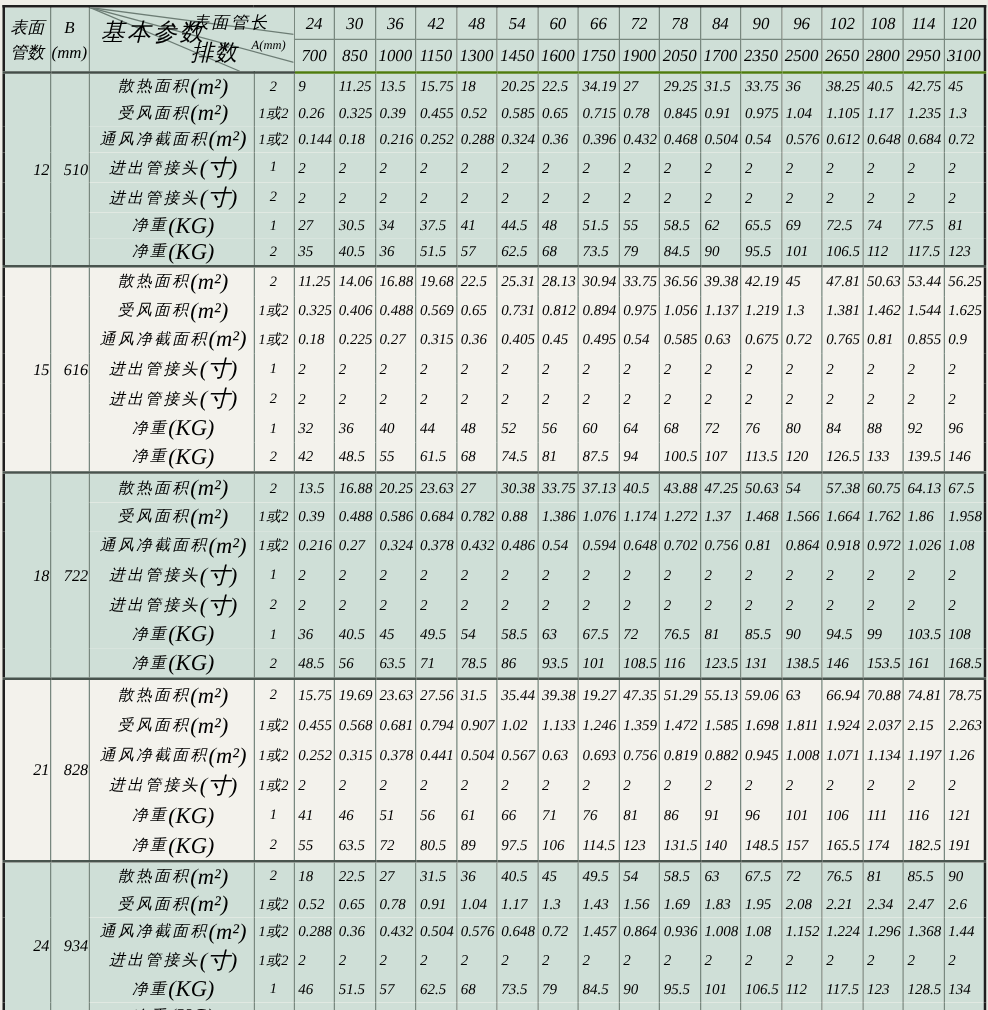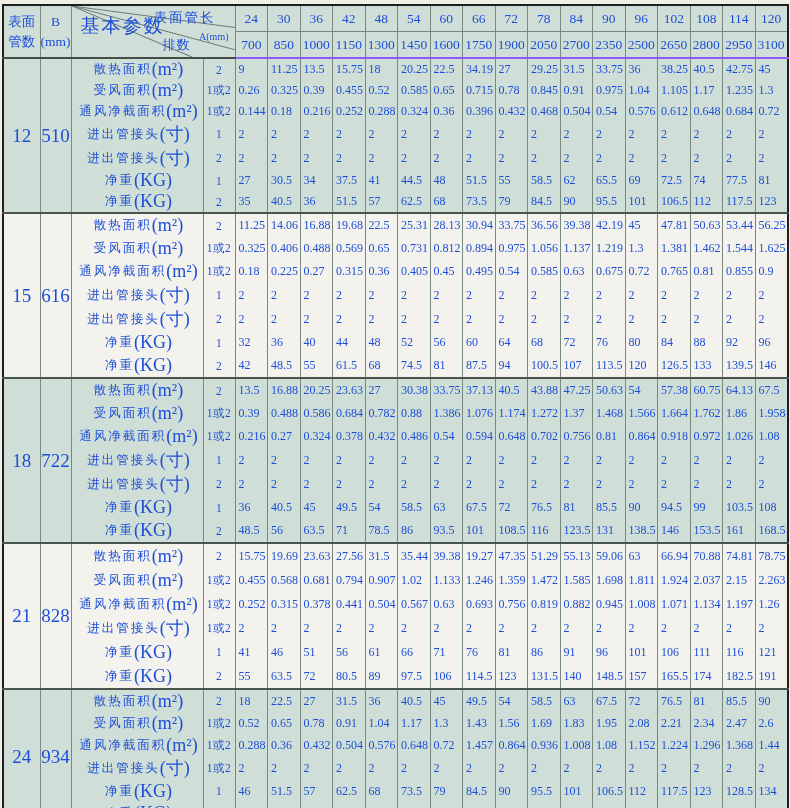--- a/index.html
+++ b/index.html
@@ -2,22 +2,23 @@
 <html><head>
 <meta charset="utf-8">
 <style>
   html,body{margin:0;padding:0;}
   body{background:#d8d7d0;}
   .scan{
     position:relative;
     width:790px;height:808px;
     background:#efeee7;
     font-family:"Liberation Serif","DejaVu Serif",serif;
-    color:#1d4ed8;
+    color:#000000;
     overflow:hidden;
+    font-style:italic;
   }
   table.spec{
     position:absolute;left:2px;top:4px;
     width:786px;
     border-collapse:collapse;
     table-layout:fixed;
     border:2px solid #1f1f1f;
     border-bottom-width:4px;
     background:var(--c-white,#f3f2ec);
   }
@@ -27,40 +28,40 @@
     border-right:1px solid var(--c-grid,#78887f);
     font-weight:normal;
     overflow:hidden;white-space:nowrap;
     vertical-align:middle;
   }
   thead th{background:var(--c-green,#cfdfd7);font-size:13.5px;text-align:center;}
   thead tr.hA th.colhead{height:25px;border-bottom:1px solid var(--c-grid,#78887f);}
   thead tr.hB th{height:25px;}
   thead th{border-bottom:2px solid #434e48;}
   thead tr.hA th.colhead{border-bottom:1px solid var(--c-grid,#78887f);}
-  thead tr.hB th.colhead{border-bottom:2px solid #8b5cf6;}
+  thead tr.hB th.colhead{border-bottom:2px solid #4d7c0f;}
 
   th.corner div{line-height:1.45;font-size:13.5px;text-align:center;}
   th.diag{position:relative;}
   th.diag svg{position:absolute;left:0;top:0;width:100%;height:100%;}
   .diag-top{position:absolute;top:3px;right:19px;font-size:13.5px;letter-spacing:2px;}
   .diag-mid{position:absolute;top:25px;right:6px;font-size:10px;}
   .diag-left{position:absolute;bottom:18px;left:9px;font-size:19px;letter-spacing:2px;}
-  .diag-rows{position:absolute;bottom:3px;right:44px;font-size:13px;letter-spacing:1px;}
+  .diag-rows{position:absolute;bottom:3px;right:44px;font-size:18px;letter-spacing:1px;}
 
   tr.gr-green td{background:var(--c-green,#cfdfd7);}
   tr.gr-white td{background:var(--c-white,#f3f2ec);}
   tr.group-start td{border-top:2px solid #49544e;}
 
   tr.h21>td{height:21px;}
   tr.h22>td{height:22px;}
   tr.h23>td{height:23px;}
   tr.h24>td{height:24px;}
 
-  td.tubes,td.bval{text-align:center;font-size:19px;}
+  td.tubes,td.bval{text-align:right;font-size:13px;}
   td.num{font-size:12px;padding-left:3px;text-align:left;}
   td.paishu{text-align:center;font-size:11.5px;letter-spacing:0.5px;}
   .lc{display:flex;justify-content:center;align-items:center;padding:0 6px 0 9px;width:100%;box-sizing:border-box;}
   .lbl{letter-spacing:2px;font-size:12.5px;}
   .unit{font-size:18px;}
 </style>
 </head>
 <body>
 
 <div class="scan" style="--c-green: #cfdfd7; --c-white: #f3f2ec; --c-grid: #78887f;">
@@ -131,21 +132,21 @@
           <th class="colhead">700</th>
           <th class="colhead">850</th>
           <th class="colhead">1000</th>
           <th class="colhead">1150</th>
           <th class="colhead">1300</th>
           <th class="colhead">1450</th>
           <th class="colhead">1600</th>
           <th class="colhead">1750</th>
           <th class="colhead">1900</th>
           <th class="colhead">2050</th>
-          <th class="colhead">2700</th>
+          <th class="colhead">1700</th>
           <th class="colhead">2350</th>
           <th class="colhead">2500</th>
           <th class="colhead">2650</th>
           <th class="colhead">2800</th>
           <th class="colhead">2950</th>
           <th class="colhead">3100</th>
         </tr>
     </thead>
     <tbody>
         <tr class="gr-green h21">

